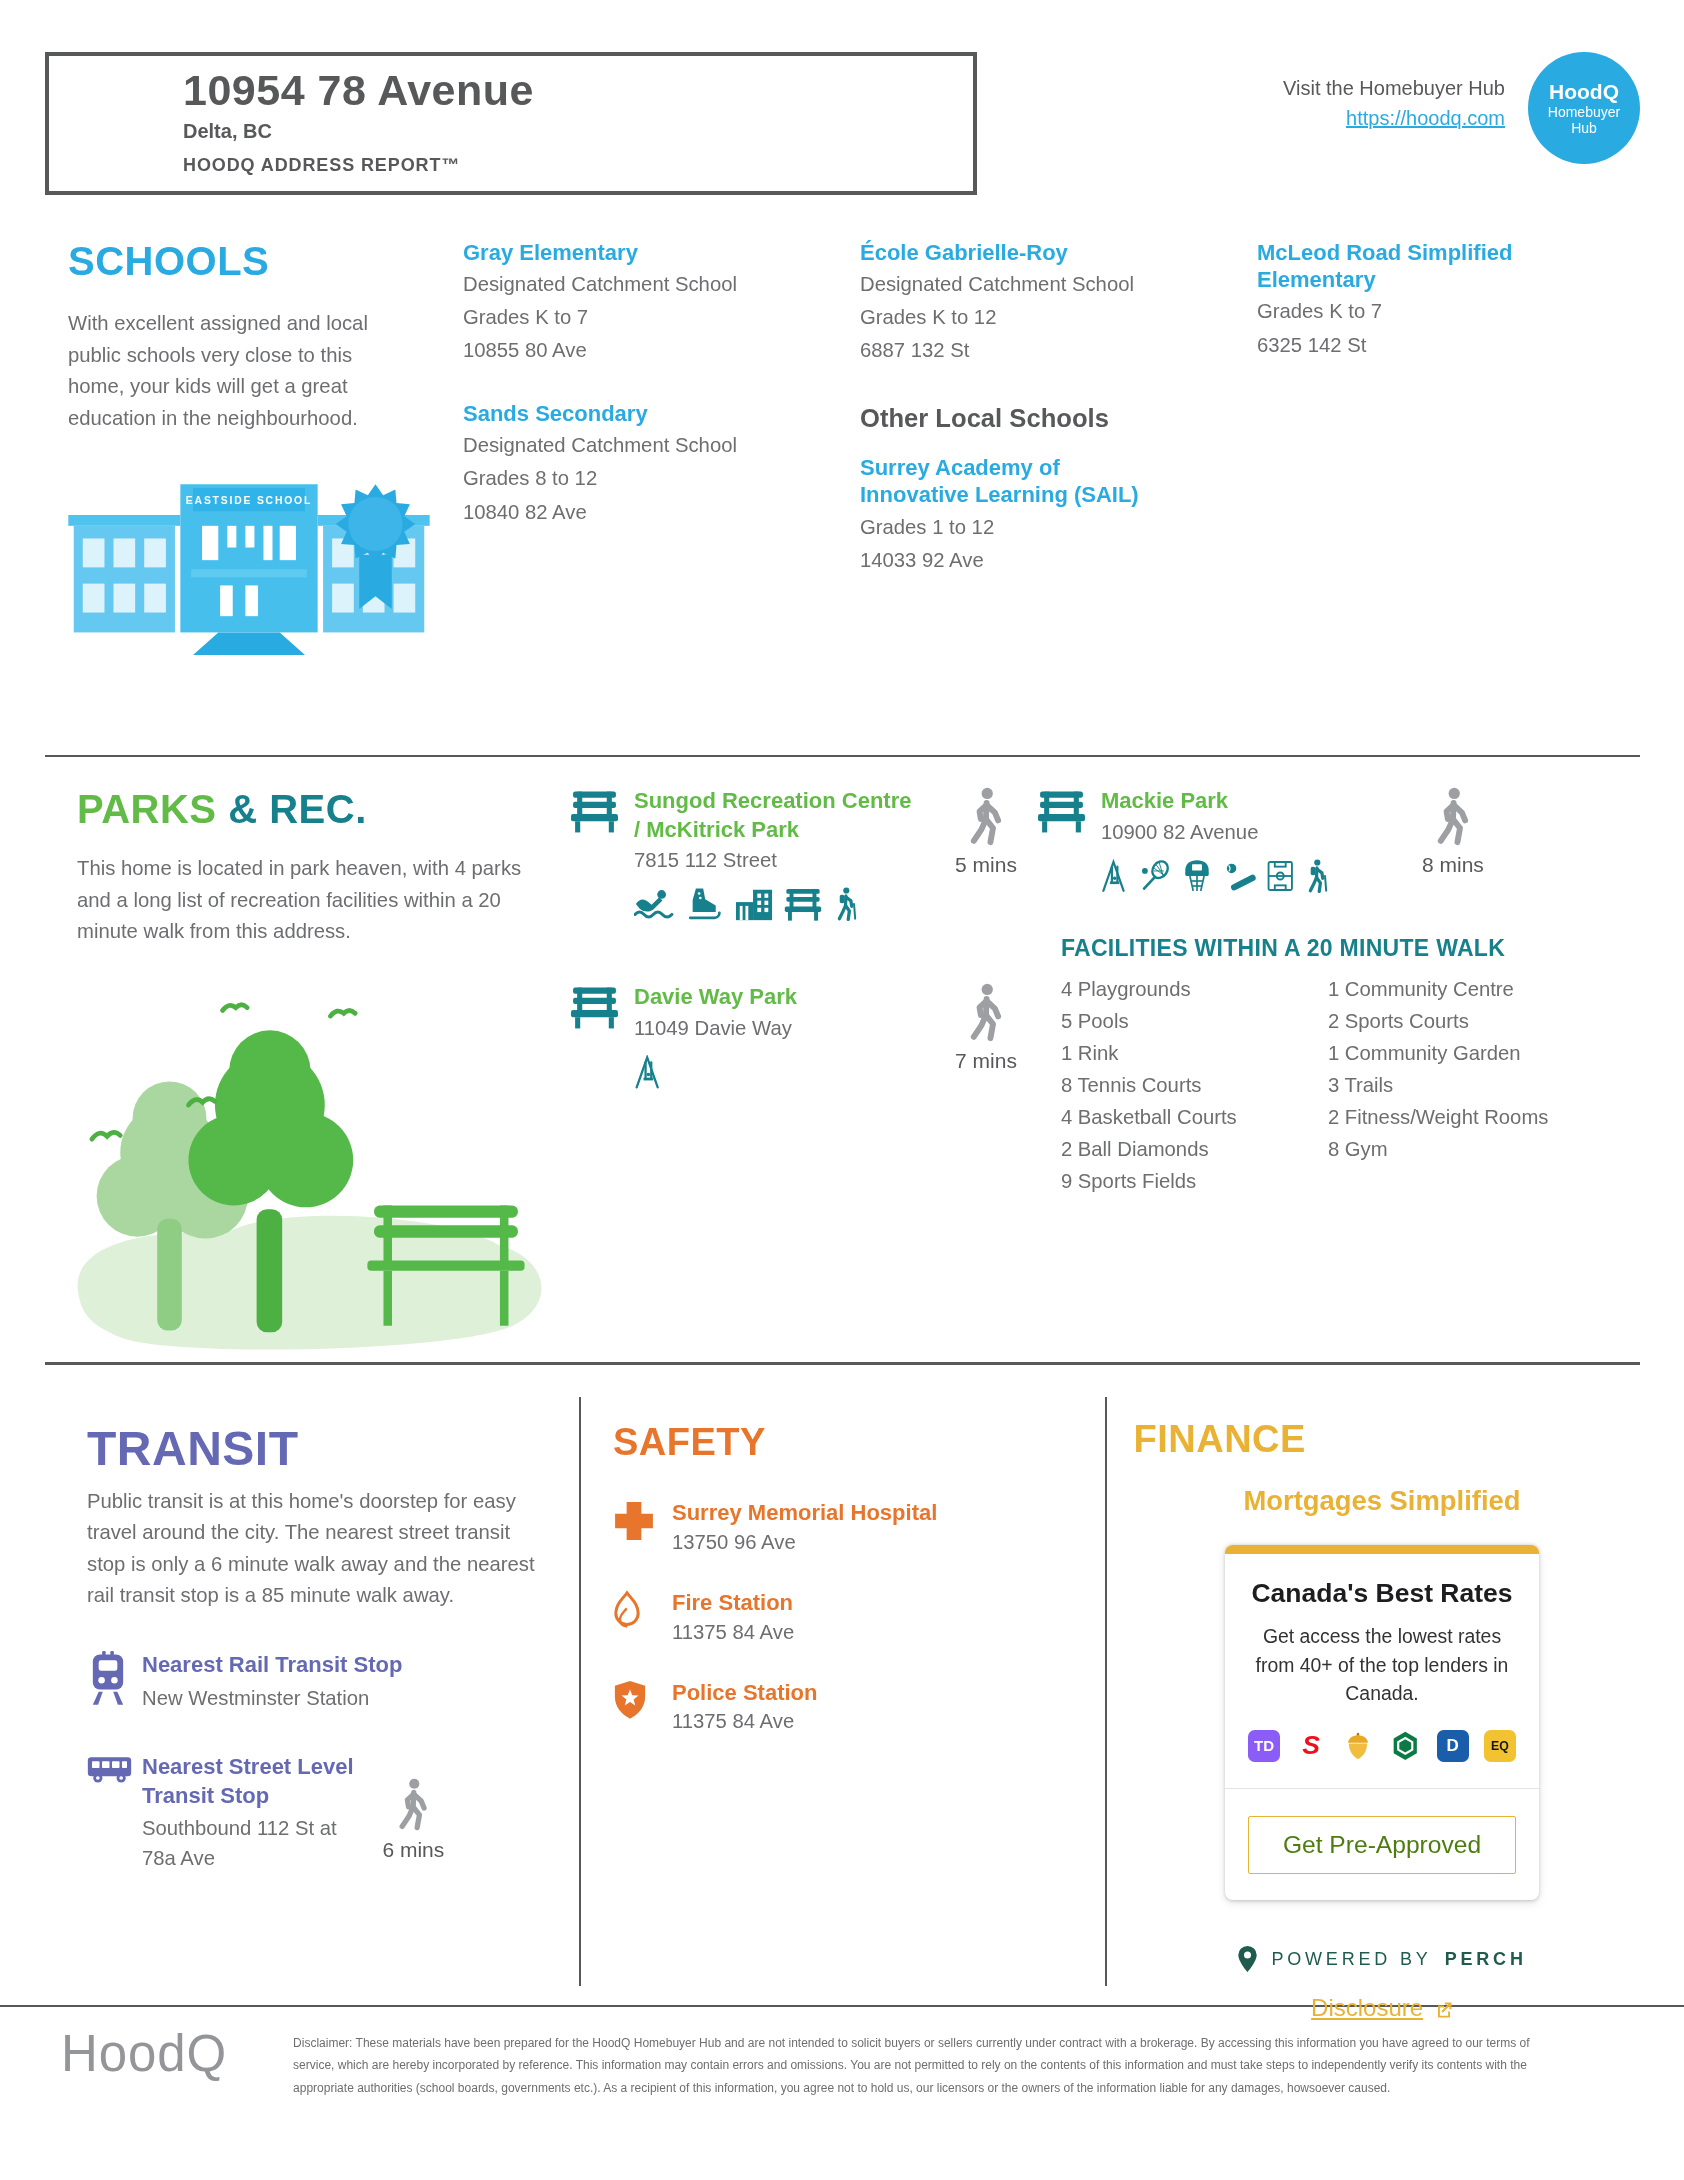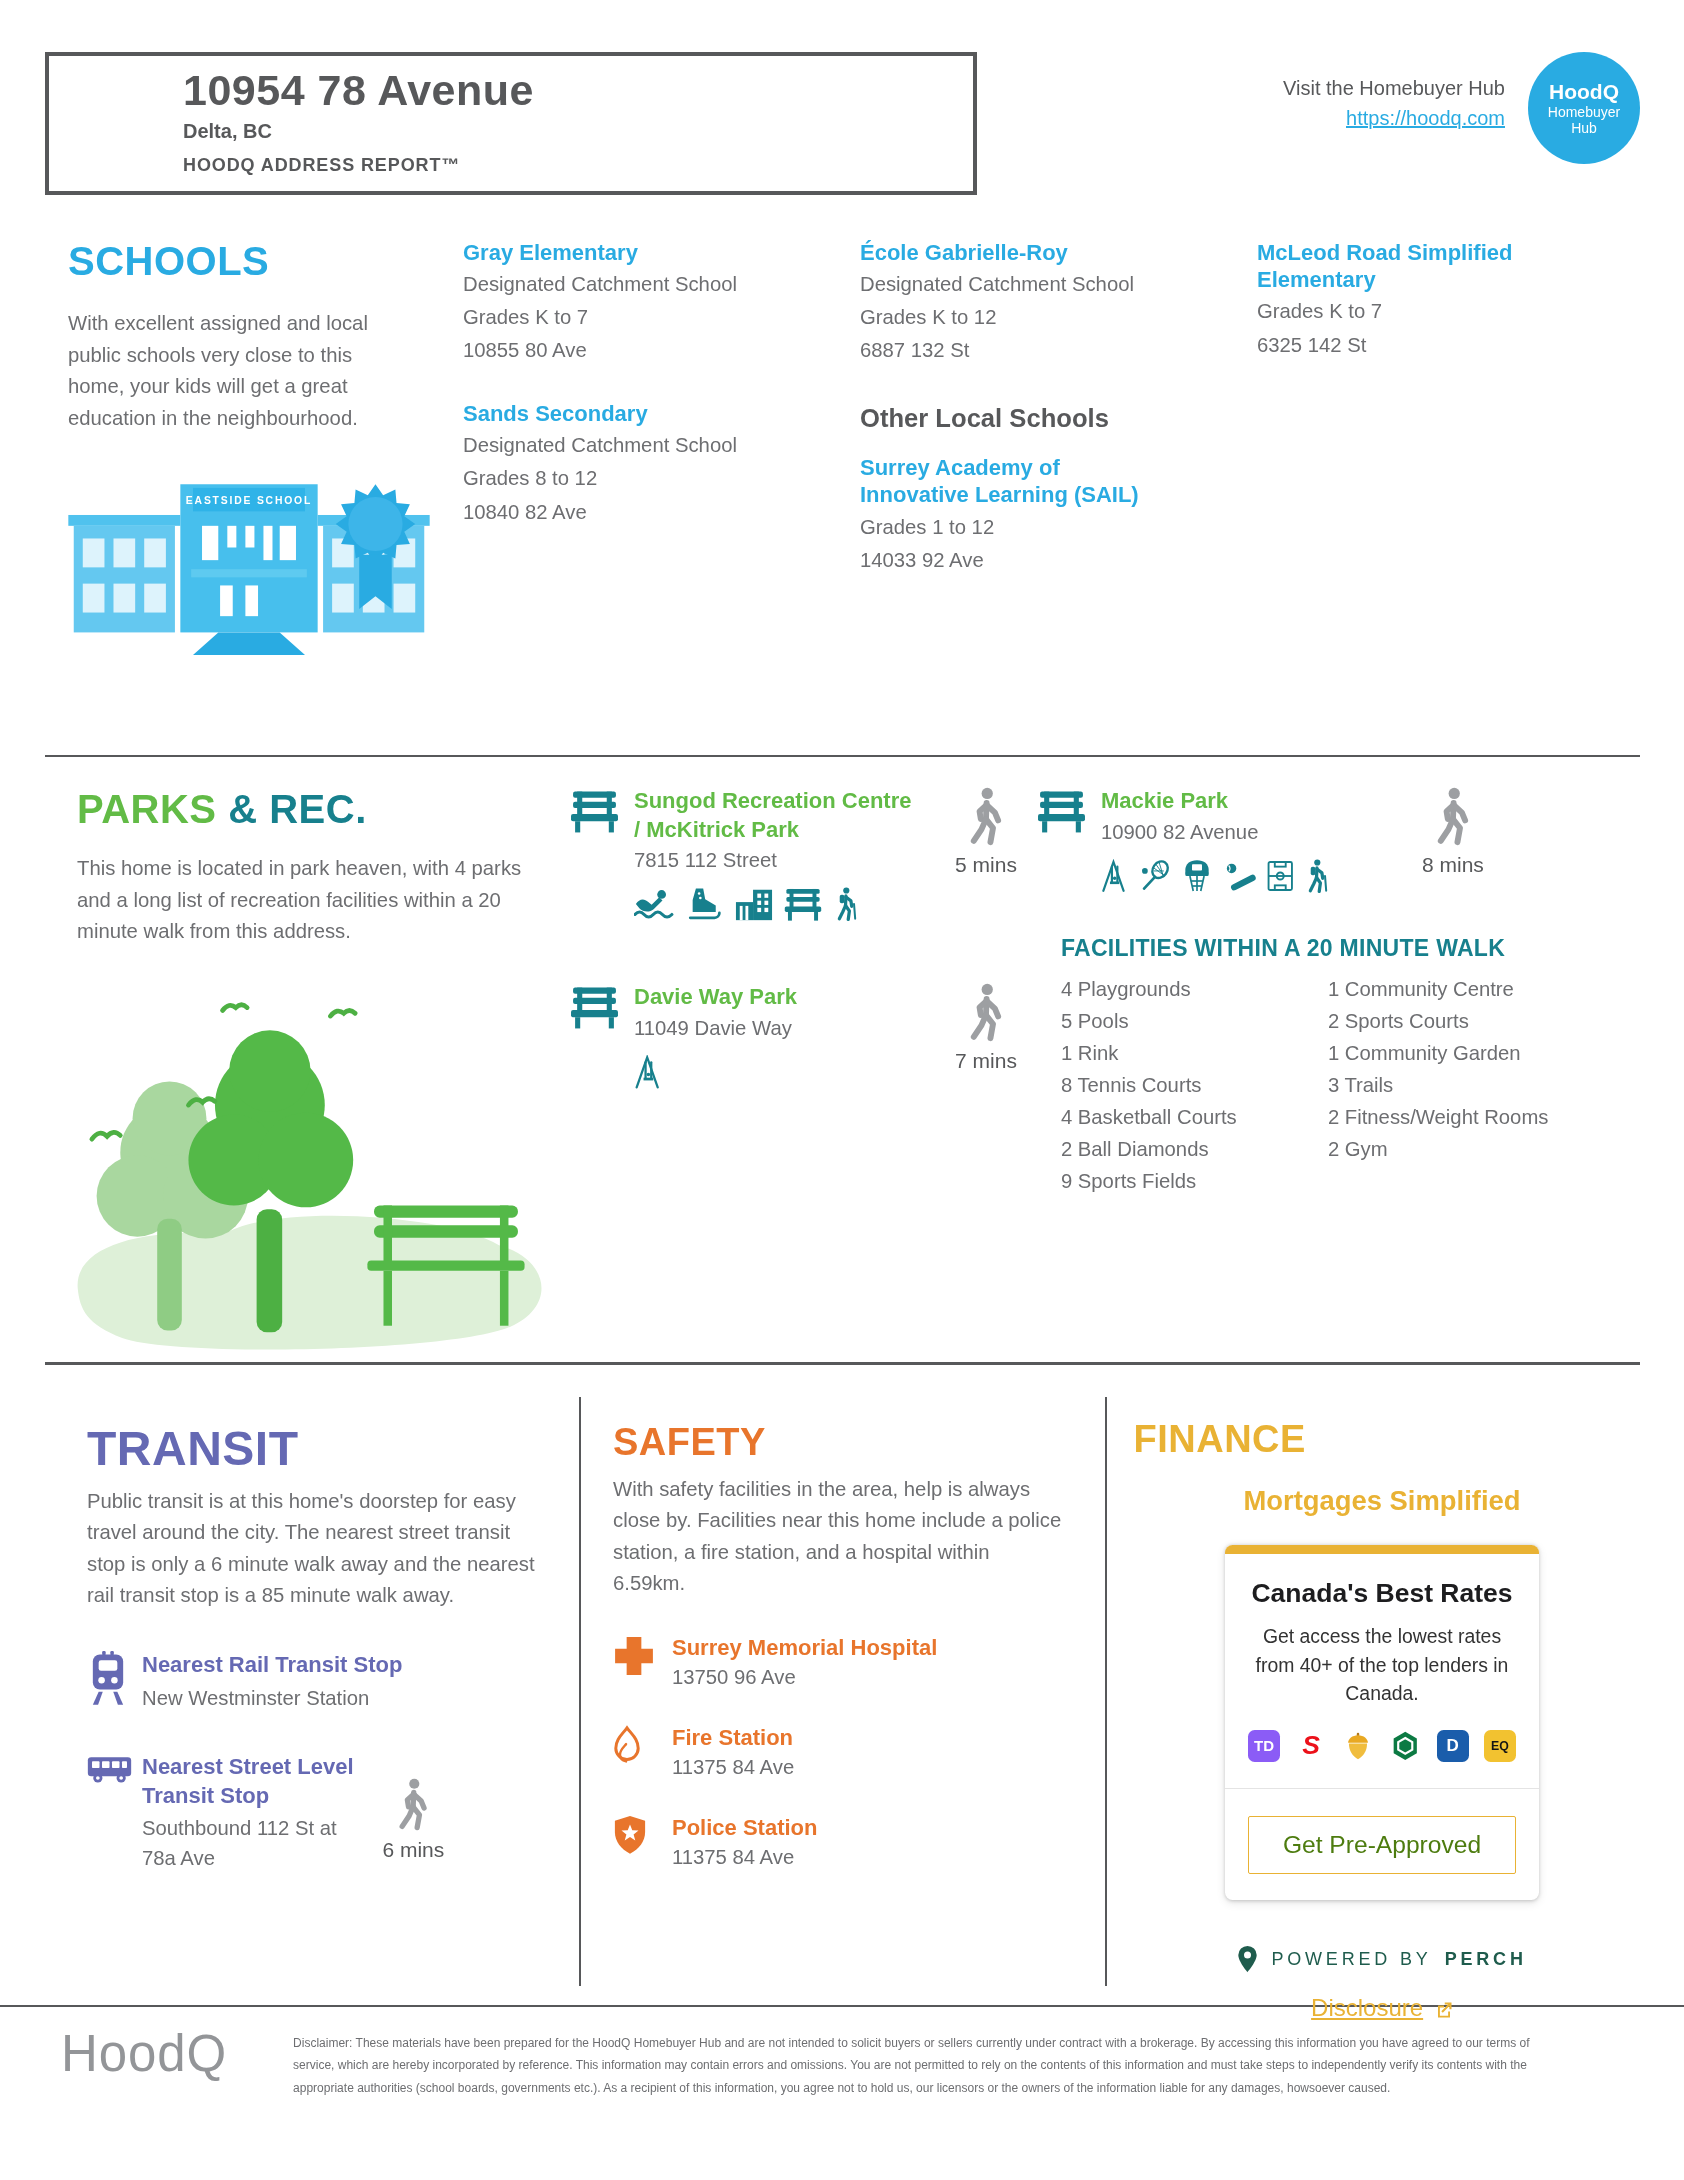--- a/index.html
+++ b/index.html
@@ -501,21 +501,21 @@
             <div class="fac-line">4 Basketball Courts</div>
             <div class="fac-line">2 Ball Diamonds</div>
             <div class="fac-line">9 Sports Fields</div>
           </div>
           <div class="fac-col2">
             <div class="fac-line">1 Community Centre</div>
             <div class="fac-line">2 Sports Courts</div>
             <div class="fac-line">1 Community Garden</div>
             <div class="fac-line">3 Trails</div>
             <div class="fac-line">2 Fitness/Weight Rooms</div>
-            <div class="fac-line">2 Gym</div>
+            <div class="fac-line">8 Gym</div>
           </div>
         </div>
       </div>
     </div>
   </div>
 
   <div class="rule"></div>
 
   <div class="bottom">
 
@@ -573,21 +573,20 @@
                 <path d="M14 25 L10.5 33 L4.5 42"></path>
             </g>
           </svg>
           <div class="walk-time">6 mins</div>
         </div>
       </div>
     </div>
 
     <div class="safety-col">
       <div class="sec-title">SAFETY</div>
-      <div class="para">With safety facilities in the area, help is always close by. Facilities near this home include a police station, a fire station, and a hospital within 6.59km.</div>
 
       <div class="s-item">
         <div class="s-icon">
           <svg viewBox="0 0 40 40">
               <path fill="currentColor" d="M13 2h14v11h11v14H27v11H13V27H2V13h11z"></path>
             </svg>
         </div>
         <div>
           <div class="s-name">Surrey Memorial Hospital</div>
           <div class="s-addr">13750 96 Ave</div>

